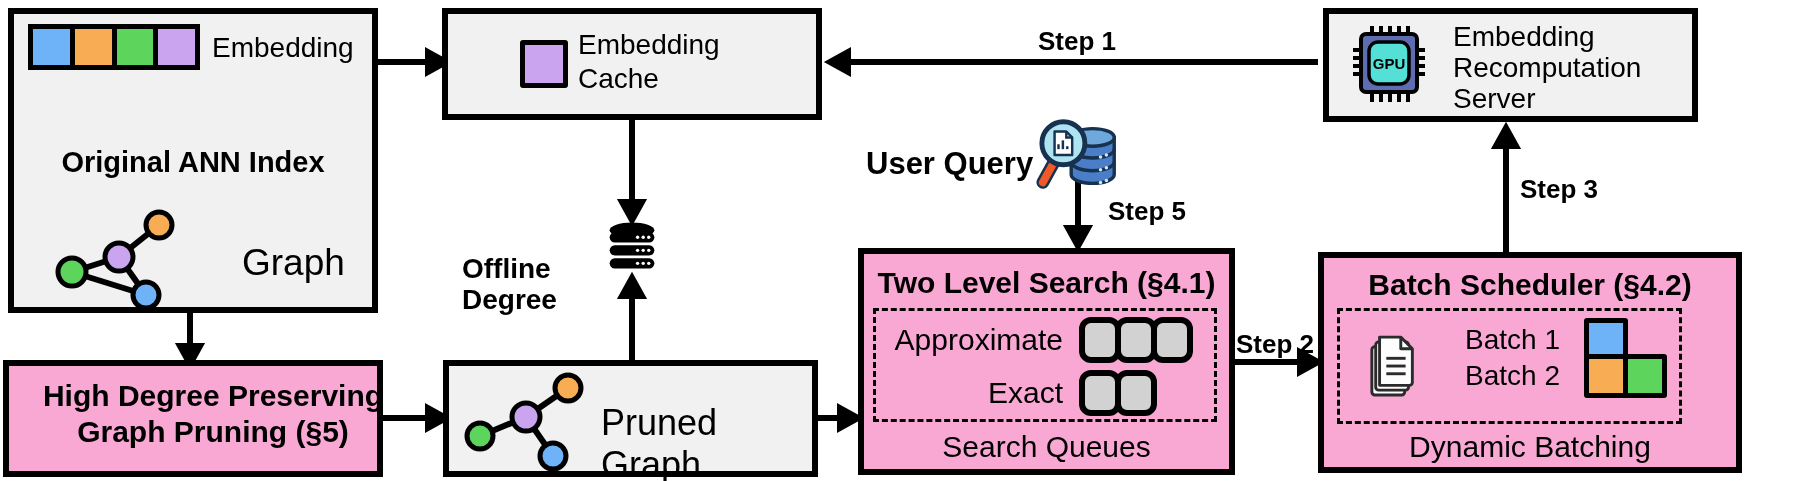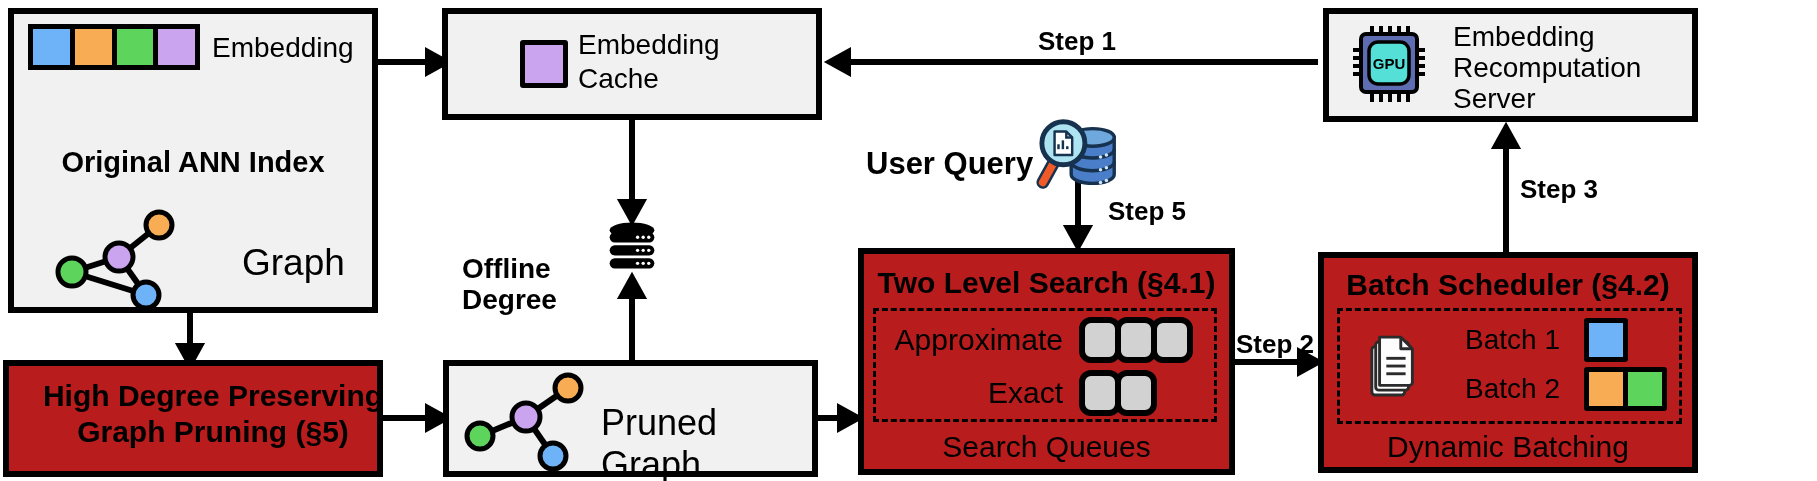--- a/index.html
+++ b/index.html
@@ -3,21 +3,21 @@
 <meta charset="utf-8">
 <style>
   html,body{margin:0;padding:0;background:#ffffff;}
   .stage{
     position:relative;width:1817px;height:481px;background:#ffffff;
     font-family:"Liberation Sans", sans-serif;color:#000;overflow:hidden;
   }
   .arrows{position:absolute;left:0;top:0;width:1817px;height:481px;pointer-events:none;}
   .box{position:absolute;box-sizing:border-box;border:6px solid #000;}
   .light{background:#f1f1f1;}
-  .dark{background:#b91c1c;}
+  .dark{background:#f9a8d4;}
   .abs{position:absolute;}
   .b{font-weight:bold;}
   .step{position:absolute;font-weight:bold;font-size:26px;white-space:nowrap;}
   .ctr{text-align:center;width:100%;}
   .dashed{position:absolute;box-sizing:border-box;border:3px dashed #000;}
   .qsq{width:42px;height:46px;box-sizing:border-box;border:6px solid #000;border-radius:12px;background:#d2d2d2;}
   .qsq + .qsq{margin-left:-6px;}
   .qrow{position:absolute;left:8px;right:0;display:flex;align-items:center;}
   .qlabel{flex:1;text-align:right;padding-right:16px;font-size:30px;}
   .qcells{width:135px;display:flex;}
@@ -205,41 +205,41 @@
         <div class="qcells">
           <div class="qsq"></div>
           <div class="qsq"></div>
         </div>
       </div>
     </div>
     <div class="abs ctr" style="top:176px;font-size:30px;">Search Queues</div>
   </div>
   <div class="step" style="left:1236px;top:329px;width:82px;">Step 2</div>
 
-  <div class="box dark" style="left:1318px;top:252px;width:380px;height:221px;">
+  <div class="box dark" style="left:1318px;top:252px;width:424px;height:221px;">
     <div class="abs ctr b" style="top:10px;font-size:30px;">Batch Scheduler (§4.2)</div>
     <div class="dashed" style="left:13px;top:50px;width:345px;height:116px;">
       <svg class="abs" style="left:28px;top:24px;" width="54" height="64" viewBox="0 0 56 66">
         <g fill="#fdfdfd" stroke="#2b2b2b" stroke-width="3" stroke-linejoin="round">
           <rect x="4" y="12" width="34" height="50" rx="3"></rect>
           <rect x="8" y="7" width="34" height="50" rx="3"></rect>
           <path d="M12 2 H34 L46 14 V49 a3 3 0 0 1 -3 3 H12 Z"></path>
           <path d="M34 2 V14 H46" fill="none"></path>
         </g>
         <g stroke="#2b2b2b" stroke-width="3">
           <line x1="19" y1="24" x2="39" y2="24"></line>
           <line x1="19" y1="32" x2="39" y2="32"></line>
           <line x1="19" y1="40" x2="39" y2="40"></line>
         </g>
       </svg>
       <div class="brow" style="top:4px;height:50px;">
         <div class="blabel">Batch 1</div>
         <div class="bsq" style="background-color: rgb(110, 179, 247);"></div>
       </div>
-      <div class="brow" style="top:54px;height:48px;">
+      <div class="brow" style="top:41px;height:48px;">
         <div class="blabel">Batch 2</div>
         <div class="bsq" style="background-color: rgb(248, 172, 83);"></div>
         <div class="bsq" style="background-color: rgb(93, 213, 93);"></div>
       </div>
     </div>
     <div class="abs ctr" style="top:172px;font-size:30px;">Dynamic Batching</div>
   </div>
   <div class="step" style="left:1520px;top:174px;">Step 3</div>
 
   <div class="box light" style="left:1323px;top:8px;width:375px;height:114px;">

